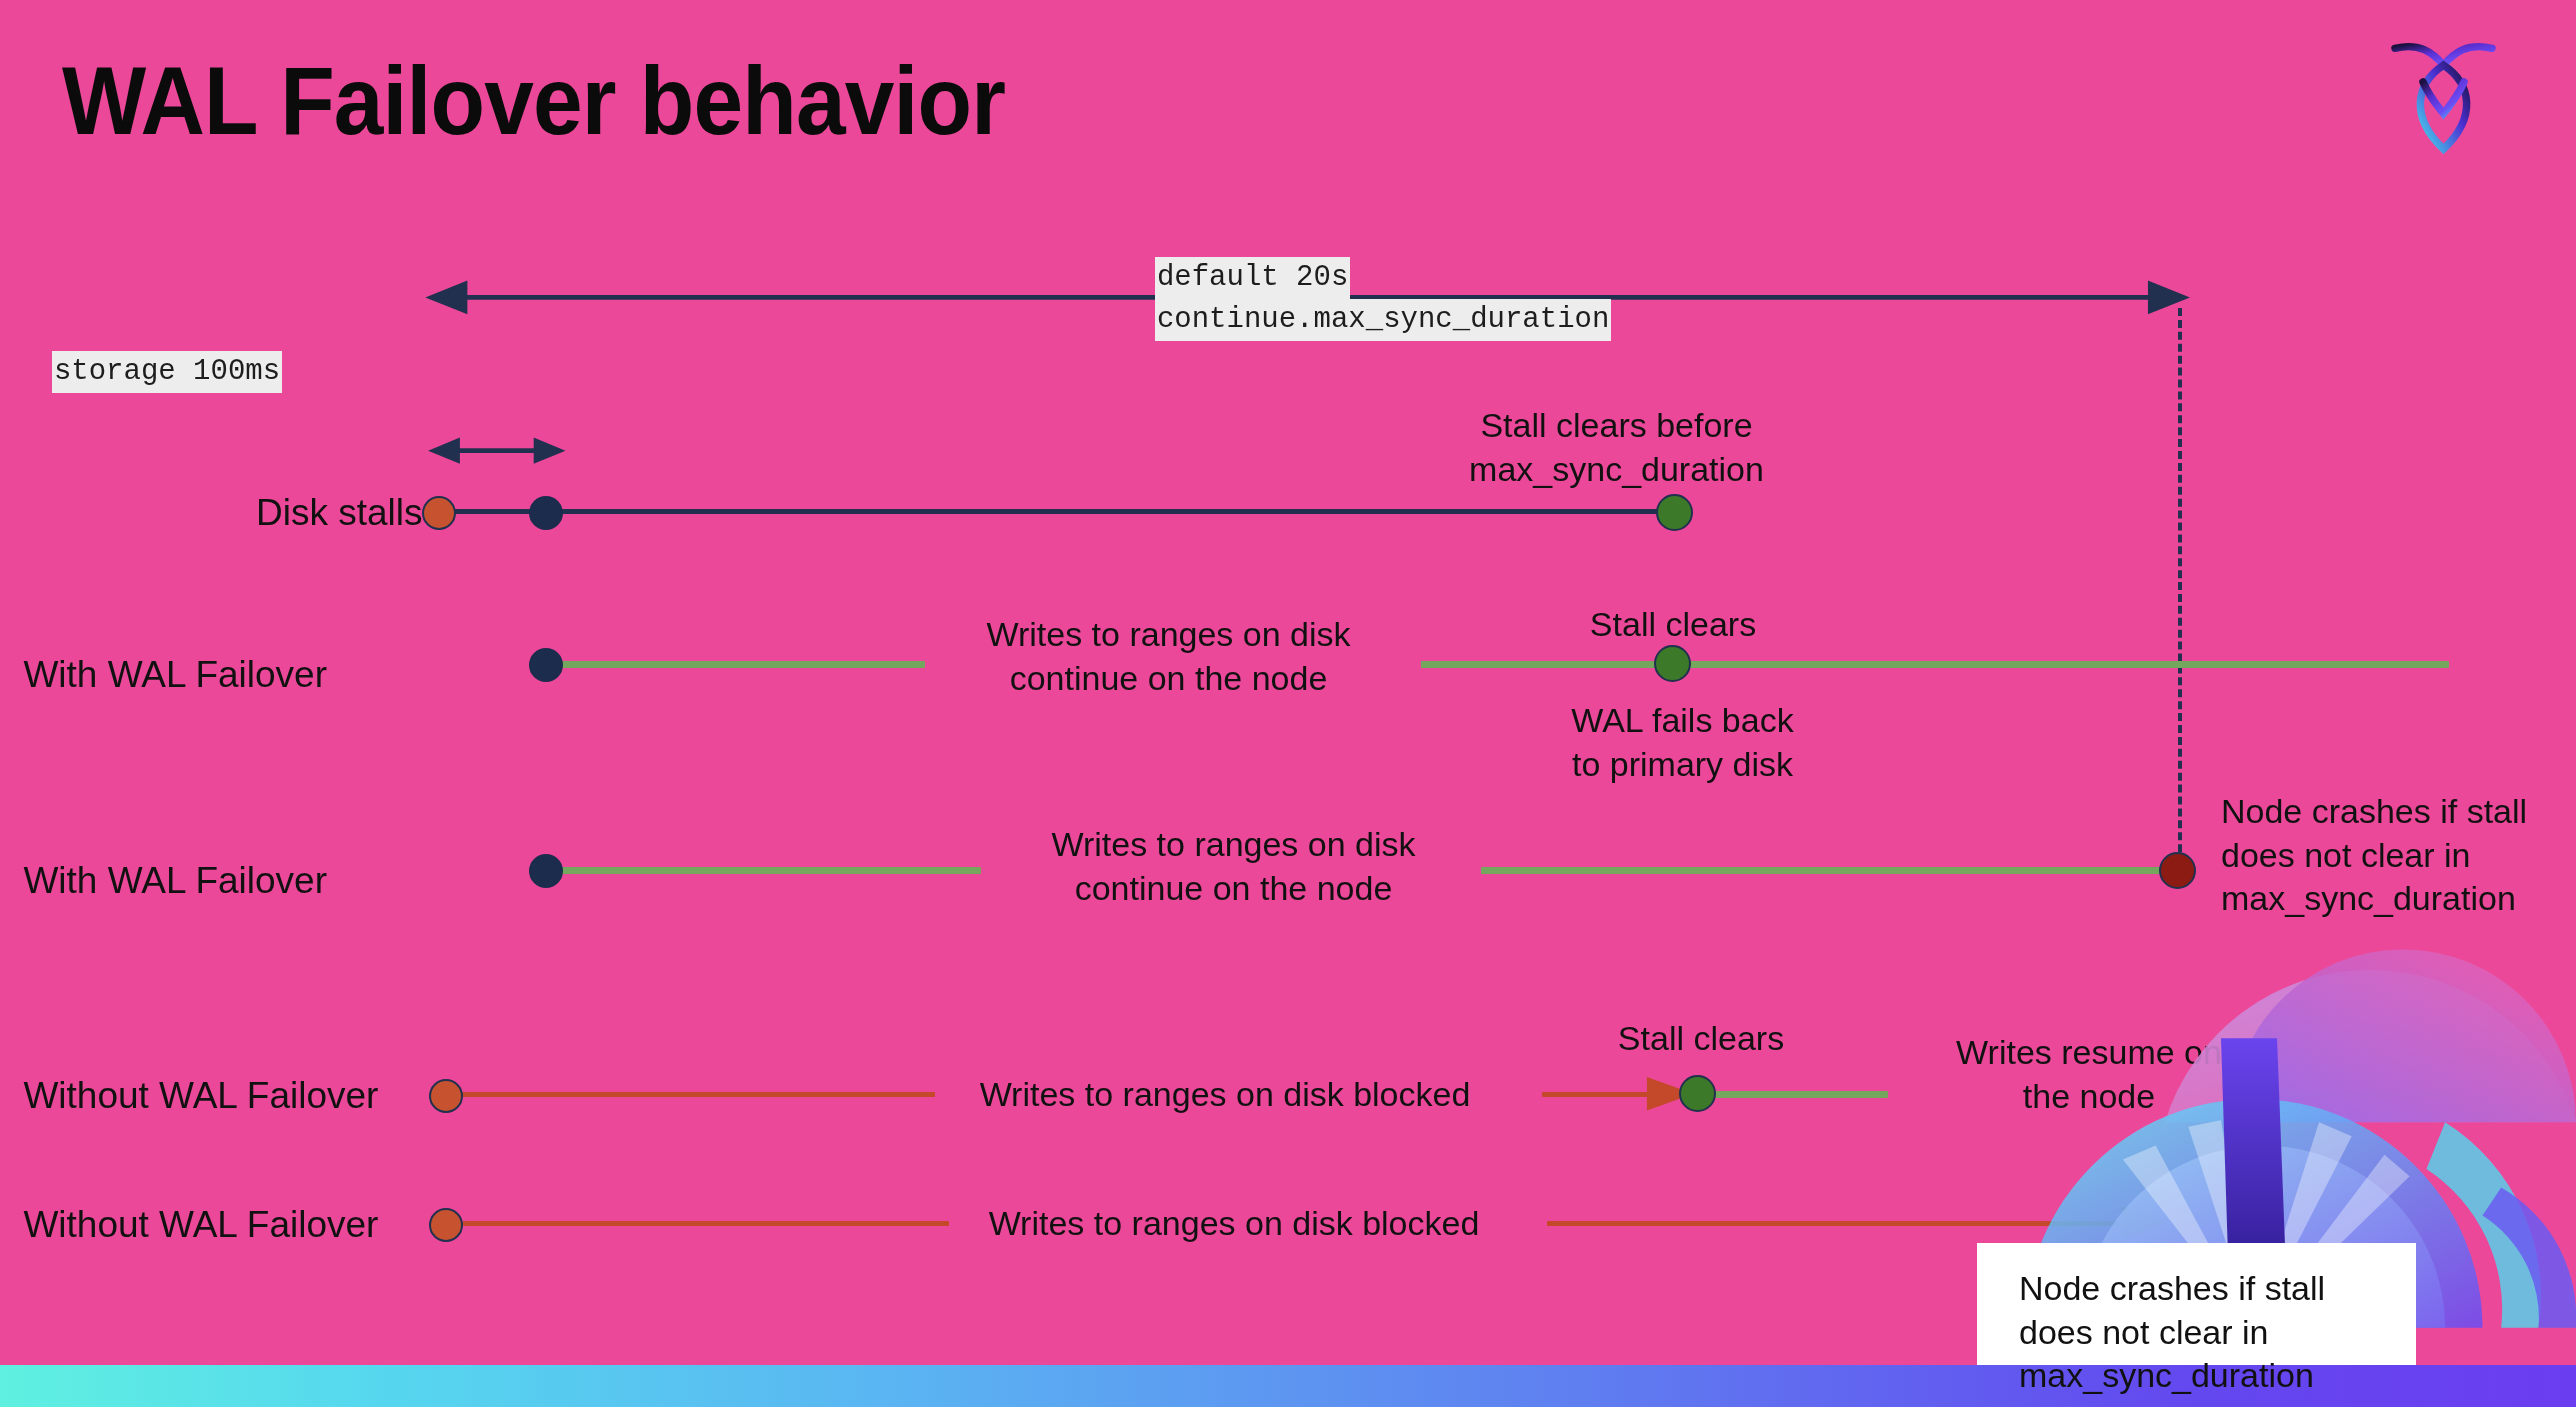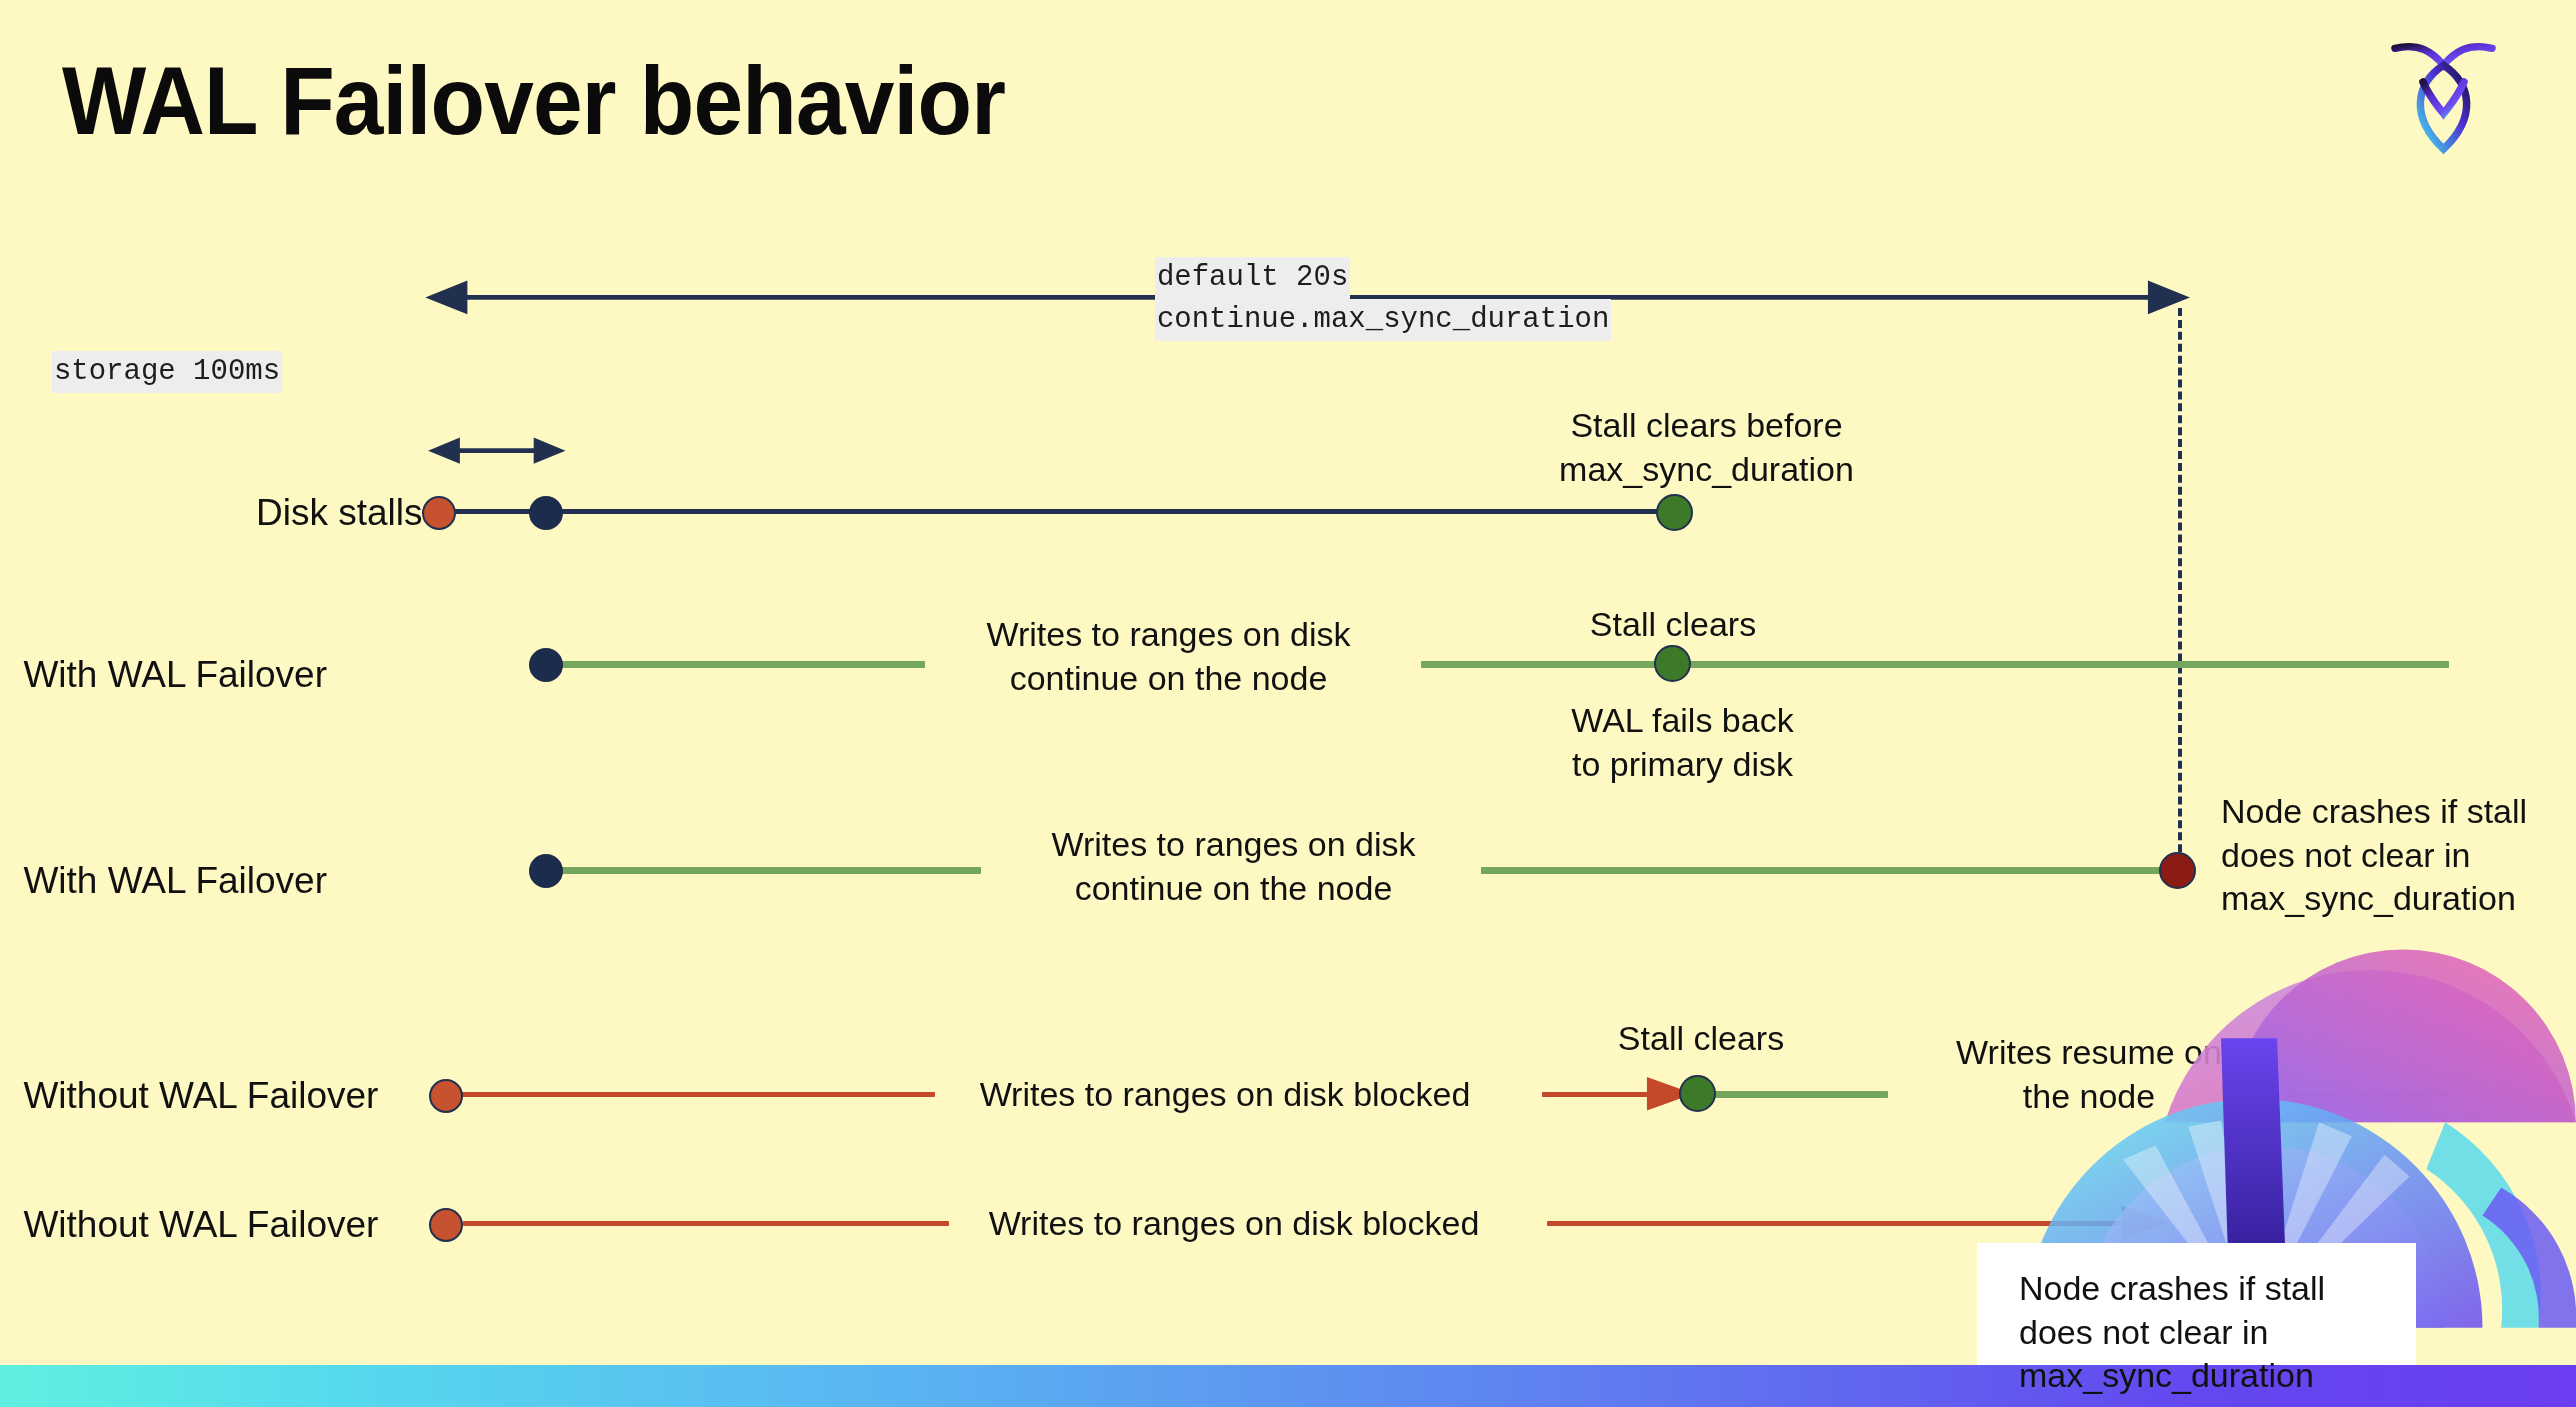--- a/index.html
+++ b/index.html
@@ -8,21 +8,21 @@
     background: #ffffff;
   }
   body {
     font-family: "Liberation Sans", sans-serif;
   }
   #slide {
     position: relative;
     width: 2576px;
     height: 1408px;
     overflow: hidden;
-    background: #fef9c3;
+    background: #ec4899;
   }
   
   #title {
     position: absolute;
     left: 62px;
     top: 45px;
     font-size: 97px;
     font-weight: 800;
     letter-spacing: -0.9px;
     color: #0b0b0b;
@@ -179,21 +179,21 @@
 
   <div class="code-label" style="left:37px; top:351px;">
     <span>storage 100ms</span><br>
   </div>
 
   <div class="row-label" style="left:222px; top:492px;margin-left:34px;">Disk stalls</div>
   <div class="seg navy" style="left:439px; top:509px; width:1243px;"></div>
   <div class="dot orange" style="left:422px; top:496px; width:34px; height:34px;"></div>
   <div class="dot navy" style="left:529px; top:496px; width:34px; height:34px;"></div>
   <div class="dot green" style="left:1656px; top:494px; width:37px; height:37px;"></div>
-  <div class="note center" style="left:1529px; top:404px; width:355px;">Stall clears before
+  <div class="note center" style="left:1439px; top:404px; width:355px;">Stall clears before
 max_sync_duration</div>
 
   <div class="row-label" style="left:23.4px; top:654px;">With WAL Failover</div>
   <div class="seg green" style="left:542px; top:661px; width:383px;"></div>
   <div class="seg green" style="left:1421px; top:661px; width:1028px;"></div>
   <div class="dot navy" style="left:529px; top:648px; width:34px; height:34px;"></div>
   <div class="dot green" style="left:1654px; top:645px; width:37px; height:37px;"></div>
   <div class="note center" style="left:935px; top:613px; width:467px;">Writes to ranges on disk
 continue on the node</div>
   <div class="note center" style="left:1542px; top:603px; width:262px;">Stall clears</div>

